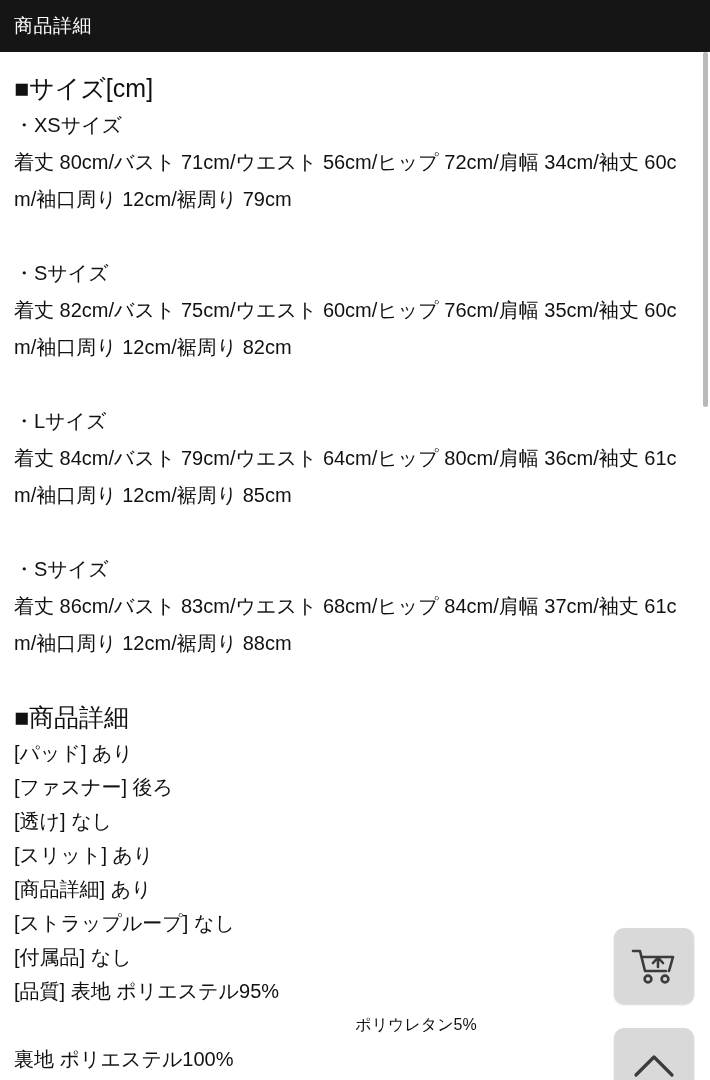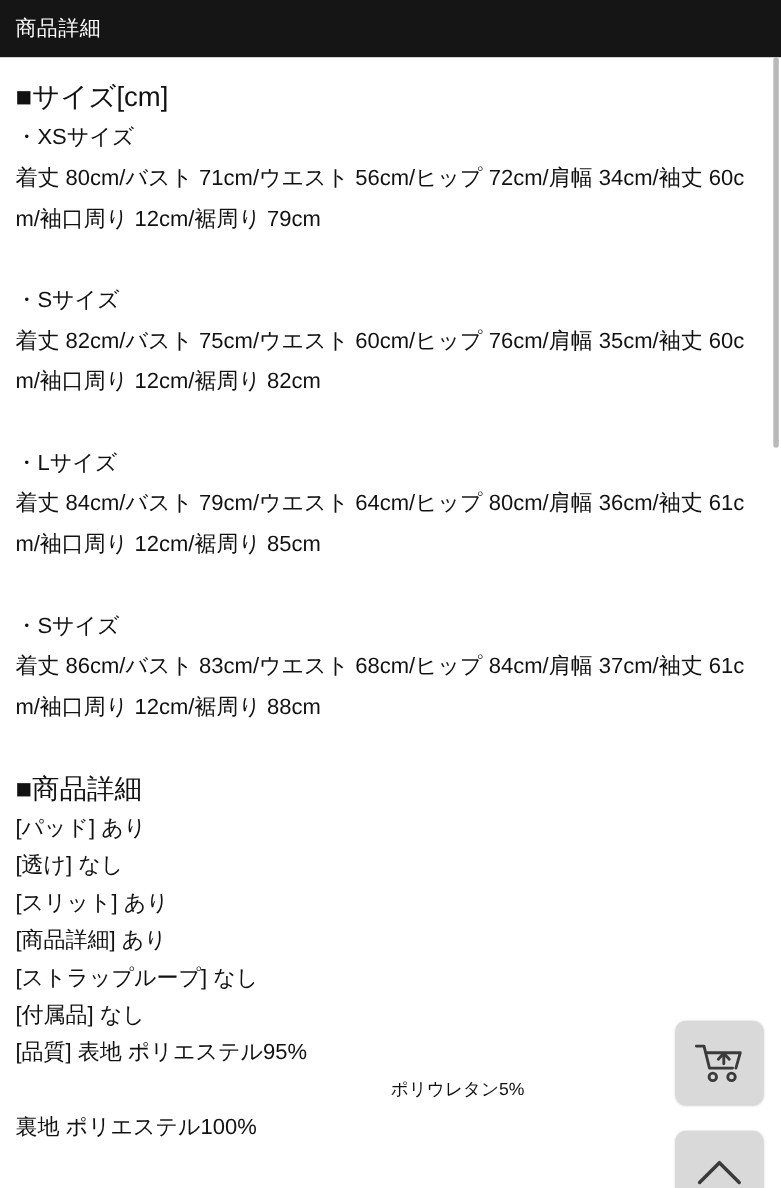--- a/index.html
+++ b/index.html
@@ -135,20 +135,21 @@
   <div class="size-detail">着丈 84cm/バスト 79cm/ウエスト 64cm/ヒップ 80cm/肩幅 36cm/袖丈 61cm/袖口周り 12cm/裾周り 85cm</div>
   <div class="gap"></div>
 
   <div class="size-name">・Sサイズ</div>
   <div class="size-detail">着丈 86cm/バスト 83cm/ウエスト 68cm/ヒップ 84cm/肩幅 37cm/袖丈 61cm/袖口周り 12cm/裾周り 88cm</div>
   <div class="gap"></div>
 
   <div class="section-heading">■商品詳細</div>
 
   <div class="spec-line">[パッド] あり</div>
+  <div class="spec-line">[ファスナー] 後ろ</div>
   <div class="spec-line">[透け] なし</div>
   <div class="spec-line">[スリット] あり</div>
   <div class="spec-line">[商品詳細] あり</div>
   <div class="spec-line">[ストラップループ] なし</div>
   <div class="spec-line">[付属品] なし</div>
   <div class="spec-line">[品質] 表地 ポリエステル95%</div>
   <div class="spec-indent">ポリウレタン5%</div>
   <div class="spec-line">裏地 ポリエステル100%</div>
 
 </div>

